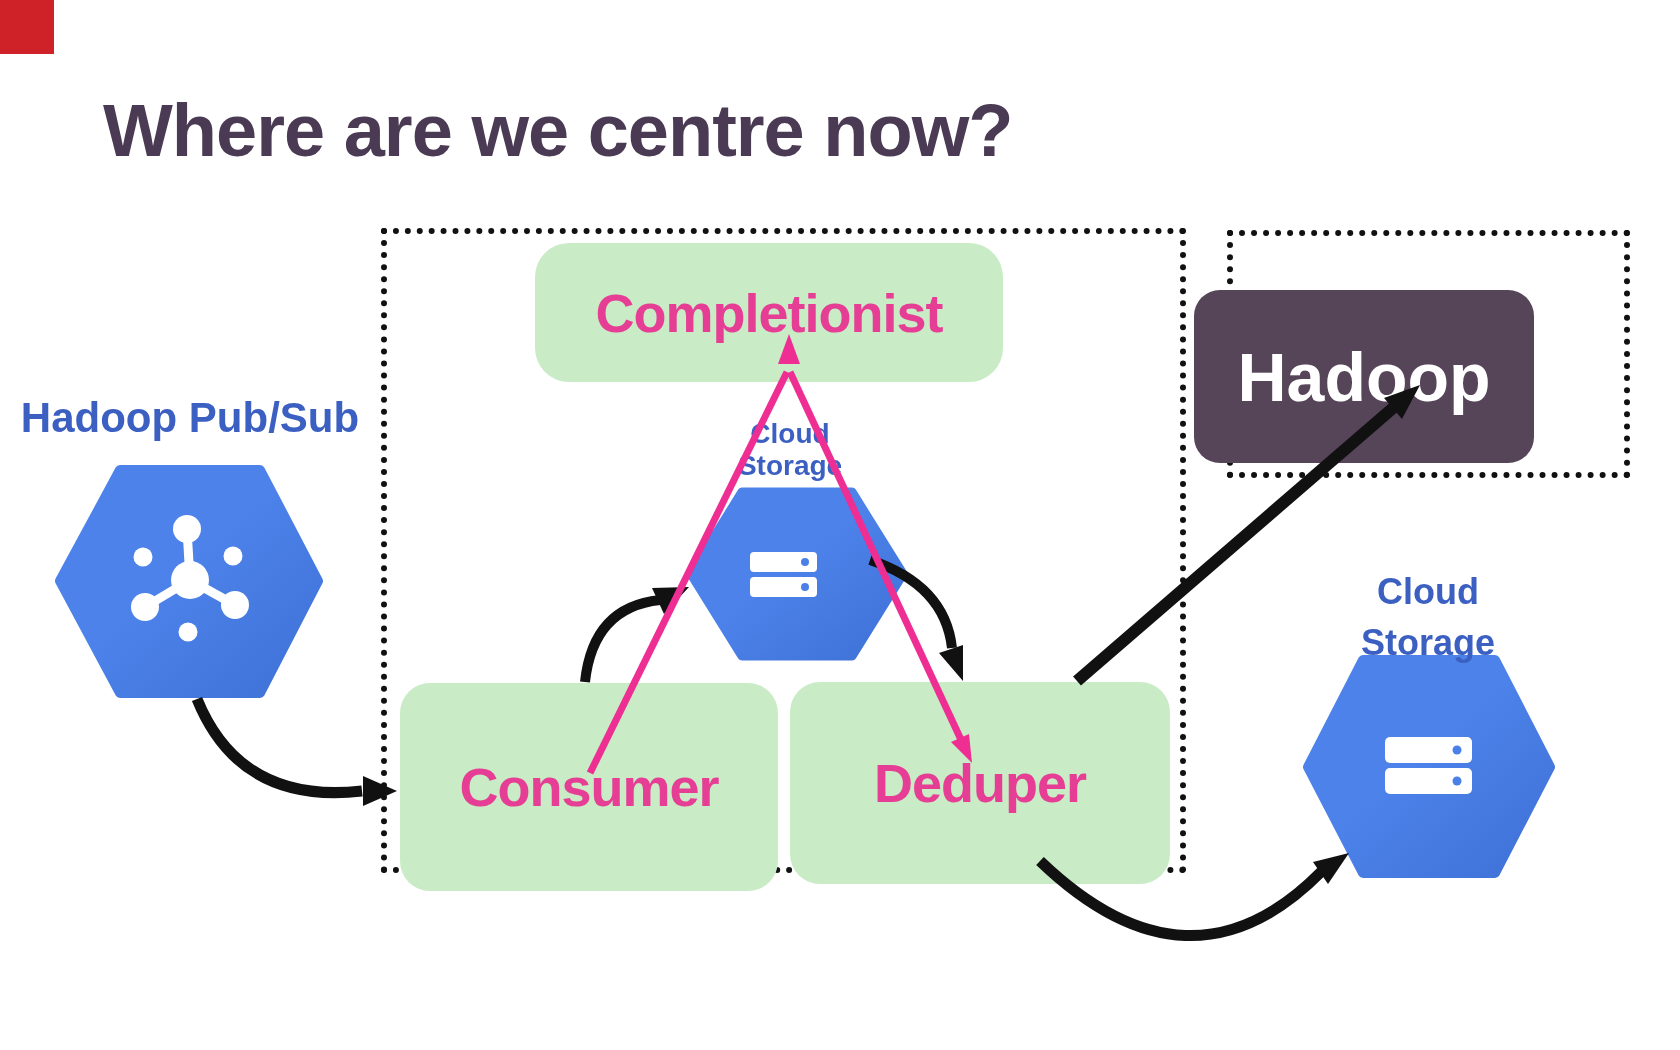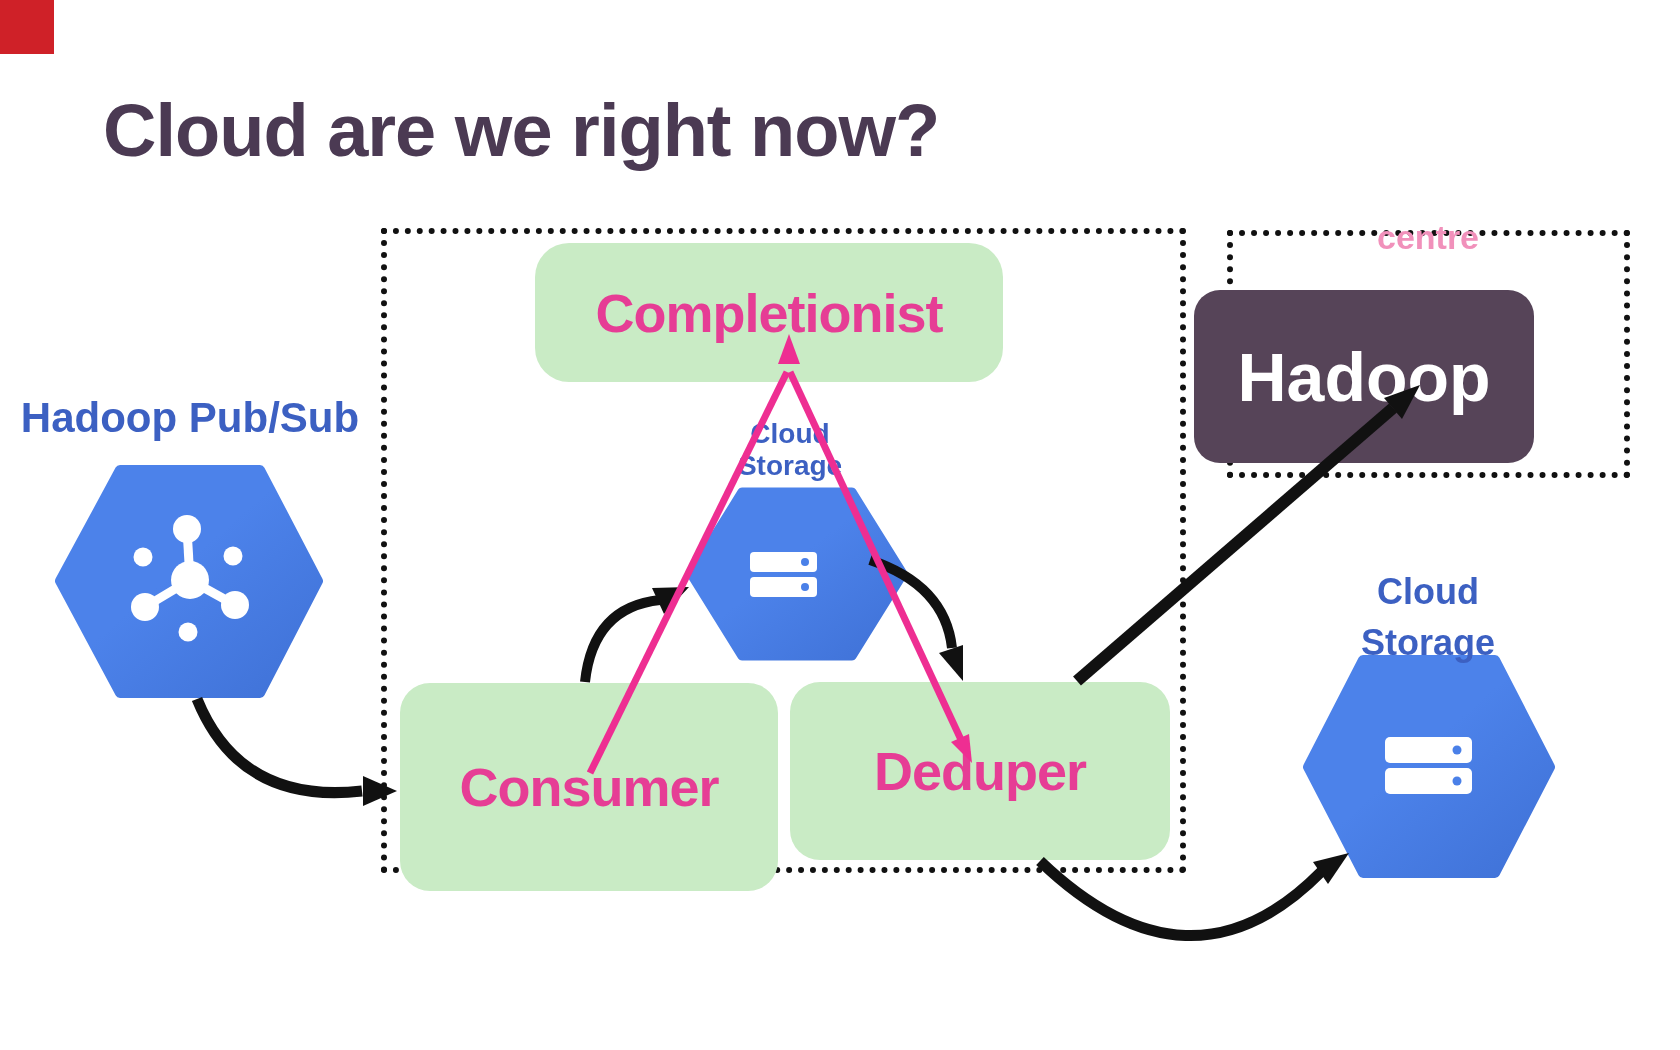--- a/index.html
+++ b/index.html
@@ -27,21 +27,21 @@
     color:var(--titlePurple);letter-spacing:-1px;z-index:2;}
 
   .dotted-zone{border:6px dotted var(--ink);background:transparent;z-index:0;}
   .main-zone{left:381px;top:228px;width:805px;height:645px;}
   .hadoop-zone{left:1227px;top:230px;width:403px;height:248px;}
 
   .green-box{background:var(--green);display:flex;align-items:center;justify-content:center;z-index:1;}
   .green-box span{font-weight:bold;font-size:54px;color:var(--pinkText);letter-spacing:-1px;}
   .box-completionist{left:535px;top:243px;width:468px;height:139px;border-radius:34px;}
   .box-consumer{left:400px;top:683px;width:378px;height:208px;border-radius:30px;}
-  .box-deduper{left:790px;top:682px;width:380px;height:178px;border-radius:30px;}
+  .box-deduper{left:790px;top:682px;width:380px;height:202px;border-radius:30px;}
 
   .blue-label{color:var(--blueLabel);font-weight:bold;text-align:center;z-index:2;}
   .pubsub-label{left:20px;top:394px;width:340px;font-size:42px;}
   .center-storage-label{left:690px;top:418px;width:200px;font-size:28px;line-height:32px;}
   .right-storage-label{left:1308px;top:566px;width:240px;font-size:36px;line-height:51px;}
 
   .hadoop-zone-label{left:1258px;top:219px;width:340px;font-size:34px;line-height:37px;
     font-weight:bold;color:var(--lightPink);text-align:center;z-index:1;}
   .hadoop-node{left:1194px;top:290px;width:340px;height:173px;background:var(--darkPurple);
     border-radius:26px;display:flex;align-items:center;justify-content:center;z-index:2;}
@@ -58,21 +58,21 @@
   .arrow-black{stroke:var(--ink);fill:none;}
   .head-black{fill:var(--ink);}
   .arrow-pink{stroke:var(--pinkLine);stroke-width:7;fill:none;}
   .head-pink{fill:var(--pinkLine);}
 </style>
 </head>
 <body>
 
 <div class="abs corner-marker"></div>
 
-<div class="abs slide-title">Cloud are we right now?</div>
+<div class="abs slide-title">Where are we centre now?</div>
 
 <div class="abs dotted-zone main-zone"></div>
 <div class="abs dotted-zone hadoop-zone"></div>
 
 <svg class="layer hexes" viewBox="0 0 1680 1050">
   <defs>
     <linearGradient id="hexgrad" x1="0" y1="0" x2="1" y2="1">
       <stop offset="0.45" stop-color="#4c82ea"></stop>
       <stop offset="1" stop-color="#3f71d6"></stop>
     </linearGradient>
@@ -123,21 +123,20 @@
 <div class="abs blue-label center-storage-label">
   <div>Cloud</div>
   <div>Storage</div>
 </div>
 <div class="abs blue-label right-storage-label">
   <div>Cloud</div>
   <div>Storage</div>
 </div>
 
 <div class="abs hadoop-zone-label">
-  <div>centre</div>
 </div>
 <div class="abs hadoop-node">
   <span>Hadoop</span>
 </div>
 
 <svg class="layer arrows" viewBox="0 0 1680 1050">
 
   <g>
     <path class="arrow-black" stroke-width="11" d="M197,699 Q240,805 362,791"></path>
     <polygon class="head-black" points="397,791 363,776 363,806"></polygon>

